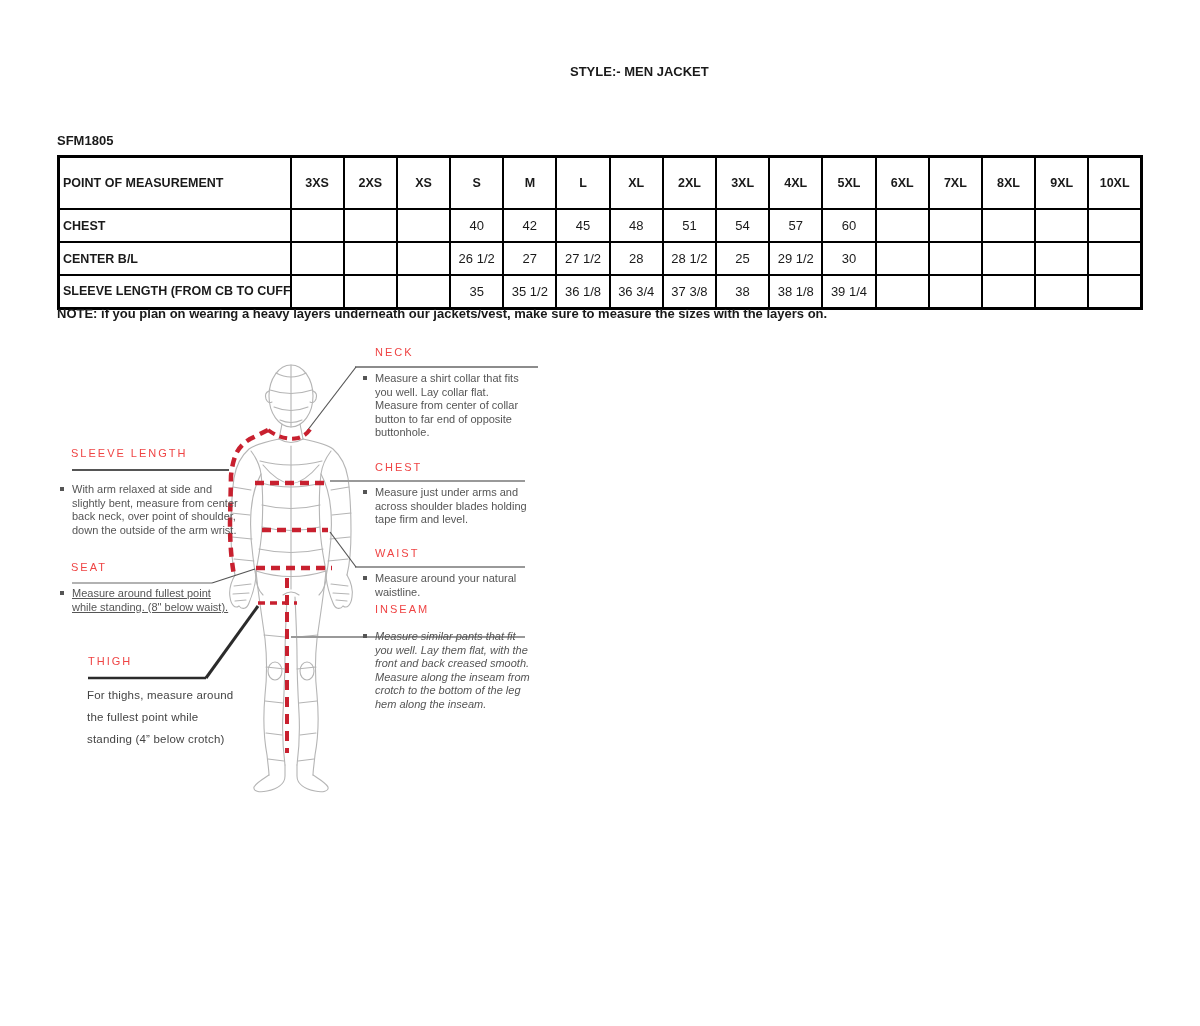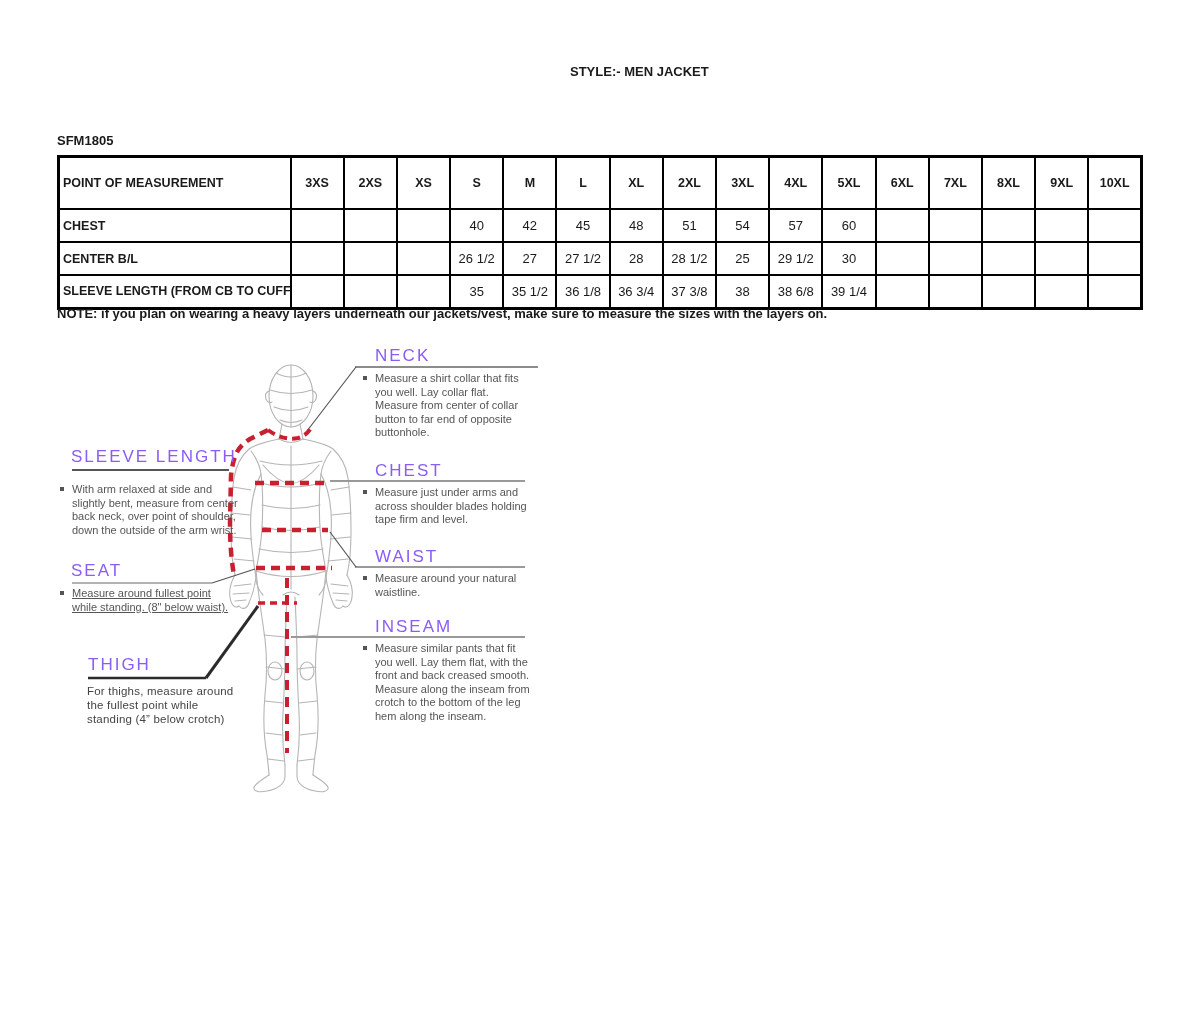--- a/index.html
+++ b/index.html
@@ -21,25 +21,25 @@
   #size-table tbody tr { height:33px; }
   #size-table tbody th.rl { font-size:12.5px; font-weight:bold; text-align:left; padding-left:3px; }
   #size-table tbody td { font-size:13px; font-weight:normal; text-align:center; }
   #size-table col.c0 { width:232px; }
 
   #note-line { left:57px; top:306px; font-size:13px; font-weight:bold; white-space:nowrap; }
 
   #diagram { left:55px; top:335px; width:520px; height:475px; }
   #diagram svg { position:absolute; left:0; top:0; }
 
-  .mhead { position:absolute; font-size:17px; letter-spacing:2px; color:#8b5cf6; white-space:nowrap; }
+  .mhead { position:absolute; font-size:11px; letter-spacing:2px; color:#ef4444; white-space:nowrap; }
   .mtext { position:absolute; font-size:11px; line-height:13.5px; color:#555; }
   .mtext.bulleted { padding-left:13px; }
   .mtext.bulleted::before { content:""; position:absolute; left:1px; top:4px; width:4px; height:4px; background:#555; }
-  .mtext.nobullet { font-size:11.5px; line-height:14px; color:#444; letter-spacing:0.2px; }
+  .mtext.nobullet { font-size:11.5px; line-height:22px; color:#444; letter-spacing:0.2px; }
 </style>
 </head>
 <body>
 
 <div class="abs" id="doc-title">STYLE:- MEN JACKET</div>
 <div class="abs" id="style-code">SFM1805</div>
 
 <table id="size-table">
   <colgroup>
       <col class="c0">
@@ -108,21 +108,21 @@
         <th class="rl">SLEEVE LENGTH (FROM CB TO CUFF)</th>
         <td></td>
         <td></td>
         <td></td>
         <td>35</td>
         <td>35 1/2</td>
         <td>36 1/8</td>
         <td>36 3/4</td>
         <td>37 3/8</td>
         <td>38</td>
-        <td>38 6/8</td>
+        <td>38 1/8</td>
         <td>39 1/4</td>
         <td></td>
         <td></td>
         <td></td>
         <td></td>
         <td></td>
       </tr>
     </tbody>
 </table>
 
@@ -222,22 +222,22 @@
 
   <div class="mhead" style="left:320px; top:11px;">NECK</div>
   <div class="mtext bulleted" style="left:307px; top:37px;  width:168px;">Measure a shirt collar that fits you well. Lay collar flat. Measure from center of collar button to far end of opposite buttonhole.</div>
 
   <div class="mhead" style="left:320px; top:126px;">CHEST</div>
   <div class="mtext bulleted" style="left:307px; top:151px; width:170px;">Measure just under arms and across shoulder blades holding tape firm and level.</div>
 
   <div class="mhead" style="left:320px; top:212px;">WAIST</div>
   <div class="mtext bulleted" style="left:307px; top:237px; width:168px;">Measure around your natural waistline.</div>
 
-  <div class="mhead" style="left:320px; top:282px;text-align:center;">INSEAM</div>
-  <div class="mtext bulleted" style="left:307px; top:307px; width:172px;">Measure similar pants that fit you well. Lay them flat, with the front and back creased smooth. Measure along the inseam from crotch to the bottom of the leg hem along the inseam.</div>
+  <div class="mhead" style="left:320px; top:268px;text-align:center;">INSEAM</div>
+  <div class="mtext bulleted" style="left:307px; top:295px; width:172px;font-style:italic;">Measure similar pants that fit you well. Lay them flat, with the front and back creased smooth. Measure along the inseam from crotch to the bottom of the leg hem along the inseam.</div>
 
   <div class="mhead" style="left:16px; top:112px;">SLEEVE LENGTH</div>
   <div class="mtext bulleted" style="left:4px; top:148px; width:182px;">With arm relaxed at side and slightly bent, measure from center back neck, over point of shoulder, down the outside of the arm wrist.</div>
 
   <div class="mhead" style="left:16px; top:226px;">SEAT</div>
   <div class="mtext bulleted" style="left:4px; top:252px; width:170px;text-decoration:underline;">Measure around fullest point while standing. (8" below waist).</div>
 
   <div class="mhead" style="left:33px; top:320px;">THIGH</div>
   <div class="mtext nobullet" style="left:32px; top:349px; width:152px;">For thighs, measure around the fullest point while standing (4” below crotch)</div>
 </div>

